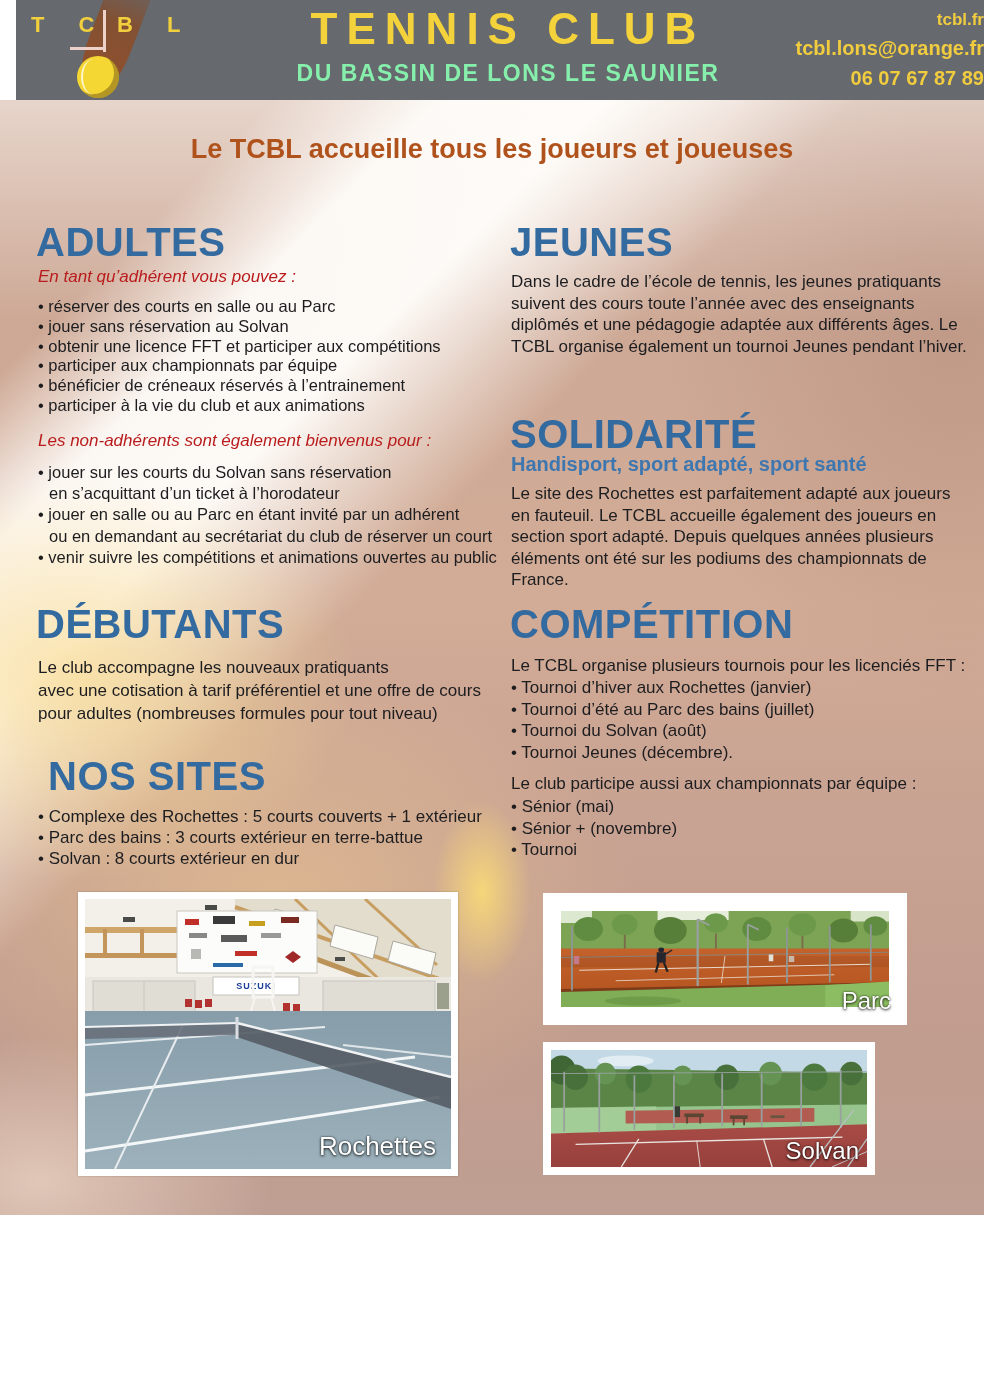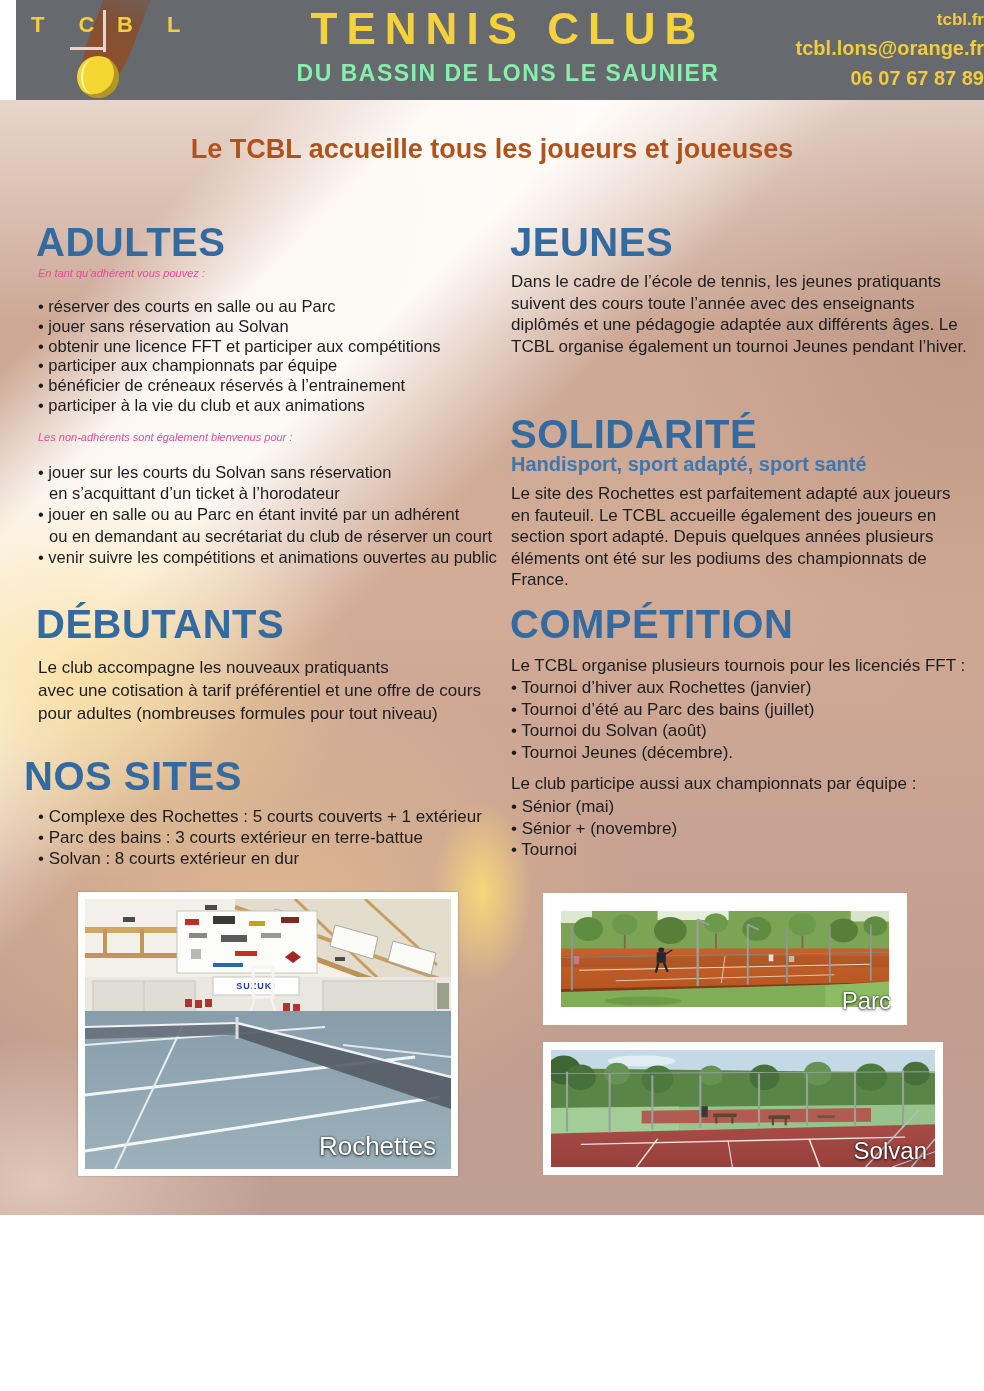--- a/index.html
+++ b/index.html
@@ -41,56 +41,56 @@
       linear-gradient(135deg, rgba(255,255,255,0) 13%, rgba(255,253,250,.93) 21%, rgba(255,253,250,.96) 29%, rgba(255,255,255,0) 41%),
       linear-gradient(180deg, #e7d5cb 0%, #cda895 20%, #d2ac96 45%, #c8a292 65%, #c19d8f 85%, #bf9f93 100%);
     background-color:#c9a494; }
 
   
   .banner-title { position:absolute; left:0; top:134px; width:984px; text-align:center;
     color:#b0521c; font-weight:bold; font-size:27px; }
 
   
   .h-blue { position:absolute; color:#336a9f; font-weight:bold; font-size:40px; letter-spacing:.5px; }
-  .intro-it { position:absolute; font-style:italic; font-size:11px; color:#ec4899; }
+  .intro-it { position:absolute; font-style:italic; font-size:17px; color:#b91c1c; }
   .body-txt { position:absolute; font-size:16.5px; color:#1d1d20; }
   .bullets div { white-space:nowrap; }
   .cont { padding-left:11px; }
 
   .adultes-h { left:36px; top:220px; }
   .adultes-intro1 { left:38px; top:267px; }
   .adultes-ul1 { left:38px; top:297px; line-height:19.8px; }
   .adultes-intro2 { left:38px; top:431px; }
   .adultes-ul2 { left:38px; top:462px; line-height:21.2px; }
 
   .debutants-h { left:36px; top:602px; }
   .debutants-p { left:38px; top:656px; font-size:17px; line-height:23px; }
 
-  .sites-h { left:24px; top:754px; }
+  .sites-h { left:48px; top:754px; }
   .sites-ul { left:38px; top:806px; font-size:17px; line-height:21px; }
 
   .jeunes-h { left:510px; top:220px; }
   .jeunes-p { left:511px; top:271px; width:462px; font-size:17px; line-height:21.5px; }
 
   .sol-h { left:510px; top:412px; }
   .sol-sub { position:absolute; left:511px; top:453px; color:#3e77b0; font-weight:bold; font-size:20px; }
   .sol-p { left:511px; top:483px; width:452px; font-size:17px; line-height:21.5px; }
 
   .comp-h { left:510px; top:602px; }
   .comp-intro1 { position:absolute; left:511px; top:656px; font-size:17px; color:#1d1d20; }
   .comp-ul1 { left:511px; top:677px; font-size:17px; line-height:21.5px; }
   .comp-intro2 { position:absolute; left:511px; top:774px; font-size:17px; color:#1d1d20; }
   .comp-ul2 { left:511px; top:796px; font-size:17px; line-height:21.5px; }
 
   
   .photo { position:absolute; background:#ffffff; }
   .photo svg { display:block; width:100%; height:100%; }
   .photo-rochettes { left:78px; top:892px; width:380px; height:284px; padding:7px; box-shadow:0 0 2px rgba(0,0,0,.25); }
   .photo-parc { left:543px; top:893px; width:364px; height:132px; padding:18px; }
-  .photo-solvan { left:543px; top:1042px; width:400px; height:133px; padding:8px; }
+  .photo-solvan { left:543px; top:1042px; width:332px; height:133px; padding:8px; }
   .photo-label { position:absolute; right:16px; bottom:10px; color:#ffffff; font-size:24px;
     text-shadow:0 1px 3px rgba(0,0,0,.8), 0 0 2px rgba(0,0,0,.6); }
   .photo-rochettes .photo-label { font-size:26px; right:22px; bottom:14px; }
 
   
   .footer-area { position:absolute; left:0; top:1215px; width:984px; height:176px; background:#ffffff; }
 </style>
 </head>
 <body>
 

